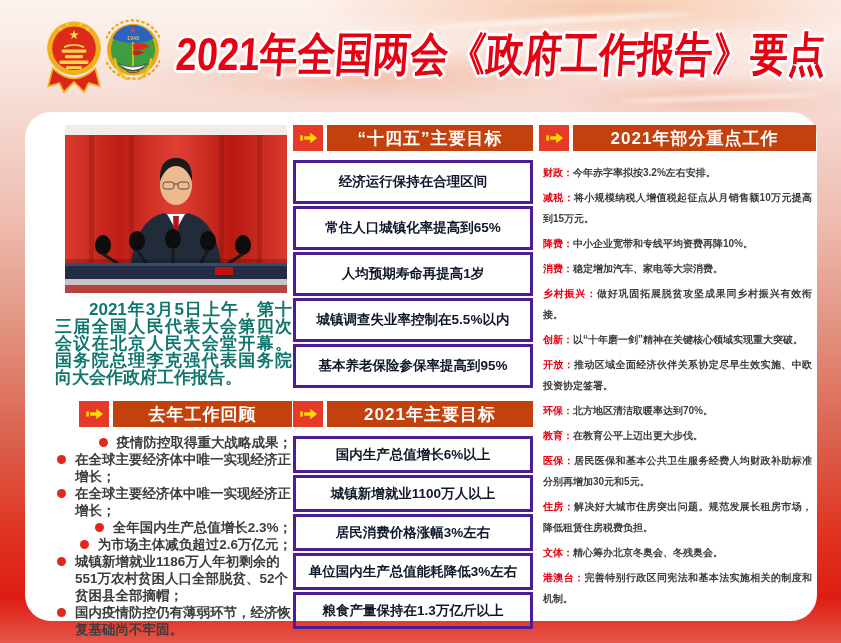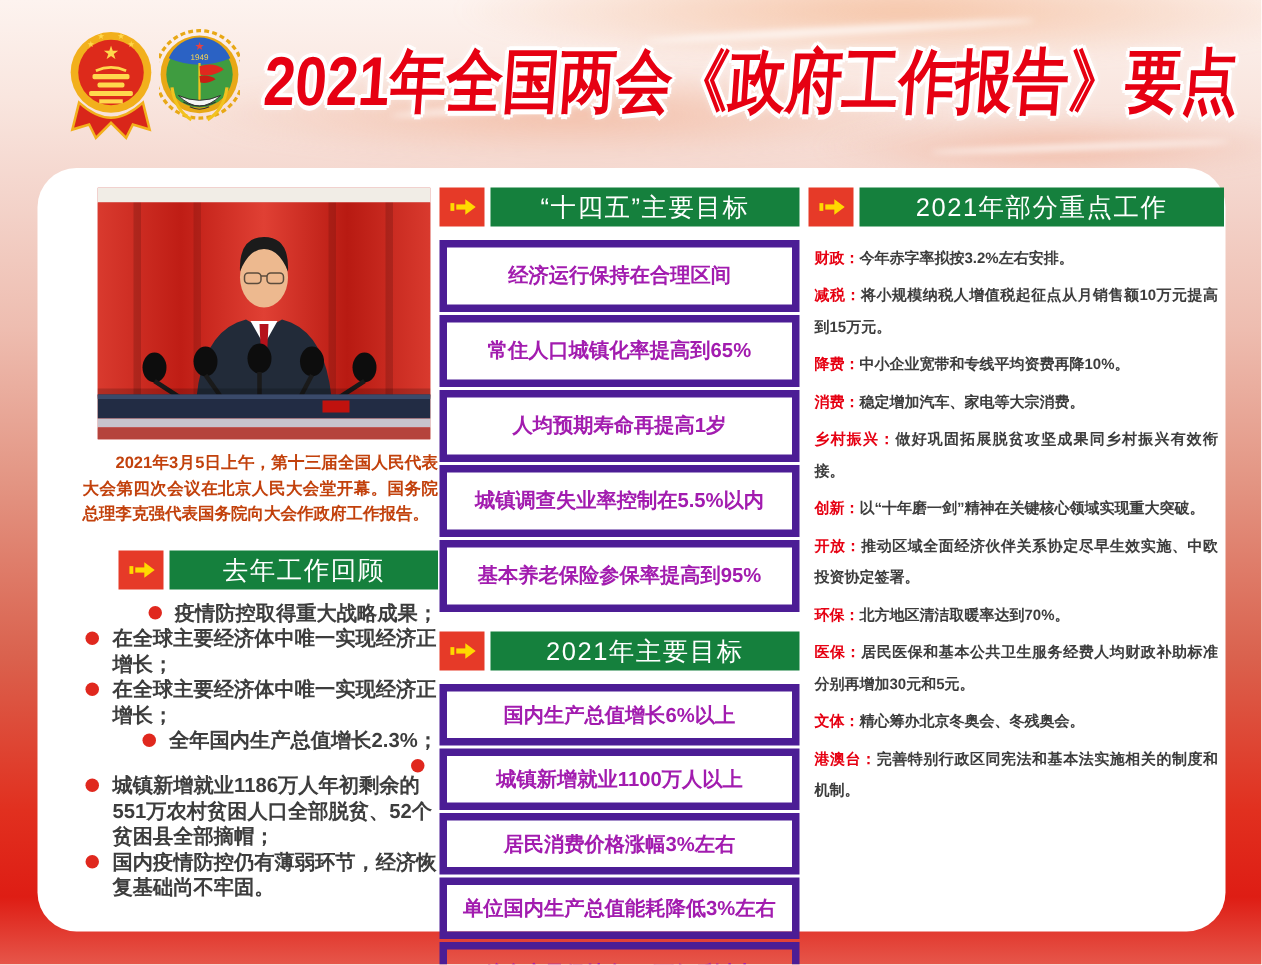--- a/index.html
+++ b/index.html
@@ -35,35 +35,35 @@
   
   .card{position:absolute;left:25px;top:112px;width:792px;height:509px;background:#fff;border-radius:26px;}
   .col{position:absolute;top:0;}
   .col-left{left:30px;width:237px;}
   .col-mid{left:268px;width:240px;}
   .col-right{left:514px;width:277px;}
 
   
   .sec-header{display:flex;height:26px;}
   .arrow-box{width:30px;background:#e63a28;display:flex;align-items:center;justify-content:center;margin-right:4px;flex:none;}
-  .bar{flex:1;background:#15803d;color:#fff;font-weight:normal;font-size:17px;display:flex;align-items:center;justify-content:center;letter-spacing:1px;}
+  .bar{flex:1;background:#c2410c;color:#fff;font-weight:bold;font-size:17px;display:flex;align-items:center;justify-content:center;letter-spacing:1px;}
 
   
   .photo-wrap{margin:13px 0 0 10px;width:222px;height:168px;}
-  .caption{margin:8px 0 0 0;color:#c2410c;font-weight:bold;font-size:11px;line-height:17px;text-align:justify;text-indent:2em;}
+  .caption{margin:8px 0 0 0;color:#0f766e;font-weight:bold;font-size:17px;line-height:17px;text-align:justify;text-indent:2em;}
   .review-header{margin-top:15px;padding-left:24px;}
   ul.bullets{list-style:none;margin:7px 0 0;padding:0;}
   ul.bullets li{display:flex;font-size:13.5px;line-height:17px;color:#3d3d3d;font-weight:600;justify-content:flex-end;}
   .dot{width:9px;height:9px;border-radius:50%;background:#e0281e;margin:4px 9px 0 2px;flex:none;}
 
   
   .col-mid .sec-header{margin-top:13px;}
   .goal-table{margin-top:9px;display:flex;flex-direction:column;gap:2px;}
-  .goal-row{border:5px solid #4c1d95;display:flex;align-items:center;justify-content:center;
-            font-size:13.5px;font-weight:600;color:#a21caf;text-align:center;padding:0 4px;}
+  .goal-row{border:3px solid #4c1d95;display:flex;align-items:center;justify-content:center;
+            font-size:13.5px;font-weight:600;color:#0f172a;text-align:center;padding:0 4px;}
   .t1 .goal-row{height:38px;}
   .t2 .goal-row{height:31px;}
   .second-header{margin-top:20px;text-align:center;}
 
   
   .col-right .sec-header{margin-top:13px;border-radius:13px;}
   .keywork{margin-top:11px;}
   .kw{margin:4px;font-size:10px;line-height:21px;color:#3d3d3d;font-weight:600;text-align:justify;}
   .kw-label{color:#e60012;font-weight:bold;}
 </style>
@@ -186,20 +186,21 @@
         <li>
             <span class="dot"></span>
             <span>在全球主要经济体中唯一实现经济正增长；</span>
           </li>
         <li>
             <span class="dot"></span>
             <span>全年国内生产总值增长2.3%；</span>
           </li>
         <li>
             <span class="dot"></span>
+            <span>为市场主体减负超过2.6万亿元；</span>
           </li>
         <li>
             <span class="dot"></span>
             <span>城镇新增就业1186万人年初剩余的551万农村贫困人口全部脱贫、52个贫困县全部摘帽；</span>
           </li>
         <li>
             <span class="dot"></span>
             <span>国内疫情防控仍有薄弱环节，经济恢复基础尚不牢固。</span>
           </li>
       </ul>
@@ -256,20 +257,22 @@
       </div>
       <div class="keywork">
         <p class="kw"><span class="kw-label">财政：</span><span>今年赤字率拟按3.2%左右安排。</span></p>
         <p class="kw"><span class="kw-label">减税：</span><span>将小规模纳税人增值税起征点从月销售额10万元提高到15万元。</span></p>
         <p class="kw"><span class="kw-label">降费：</span><span>中小企业宽带和专线平均资费再降10%。</span></p>
         <p class="kw"><span class="kw-label">消费：</span><span>稳定增加汽车、家电等大宗消费。</span></p>
         <p class="kw"><span class="kw-label">乡村振兴：</span><span>做好巩固拓展脱贫攻坚成果同乡村振兴有效衔接。</span></p>
         <p class="kw"><span class="kw-label">创新：</span><span>以“十年磨一剑”精神在关键核心领域实现重大突破。</span></p>
         <p class="kw"><span class="kw-label">开放：</span><span>推动区域全面经济伙伴关系协定尽早生效实施、中欧投资协定签署。</span></p>
         <p class="kw"><span class="kw-label">环保：</span><span>北方地区清洁取暖率达到70%。</span></p>
+        <p class="kw"><span class="kw-label">教育：</span><span>在教育公平上迈出更大步伐。</span></p>
         <p class="kw"><span class="kw-label">医保：</span><span>居民医保和基本公共卫生服务经费人均财政补助标准分别再增加30元和5元。</span></p>
+        <p class="kw"><span class="kw-label">住房：</span><span>解决好大城市住房突出问题。规范发展长租房市场，降低租赁住房税费负担。</span></p>
         <p class="kw"><span class="kw-label">文体：</span><span>精心筹办北京冬奥会、冬残奥会。</span></p>
         <p class="kw"><span class="kw-label">港澳台：</span><span>完善特别行政区同宪法和基本法实施相关的制度和机制。</span></p>
       </div>
     </div>
 
   </div>
 </div>
 
 </body></html>

